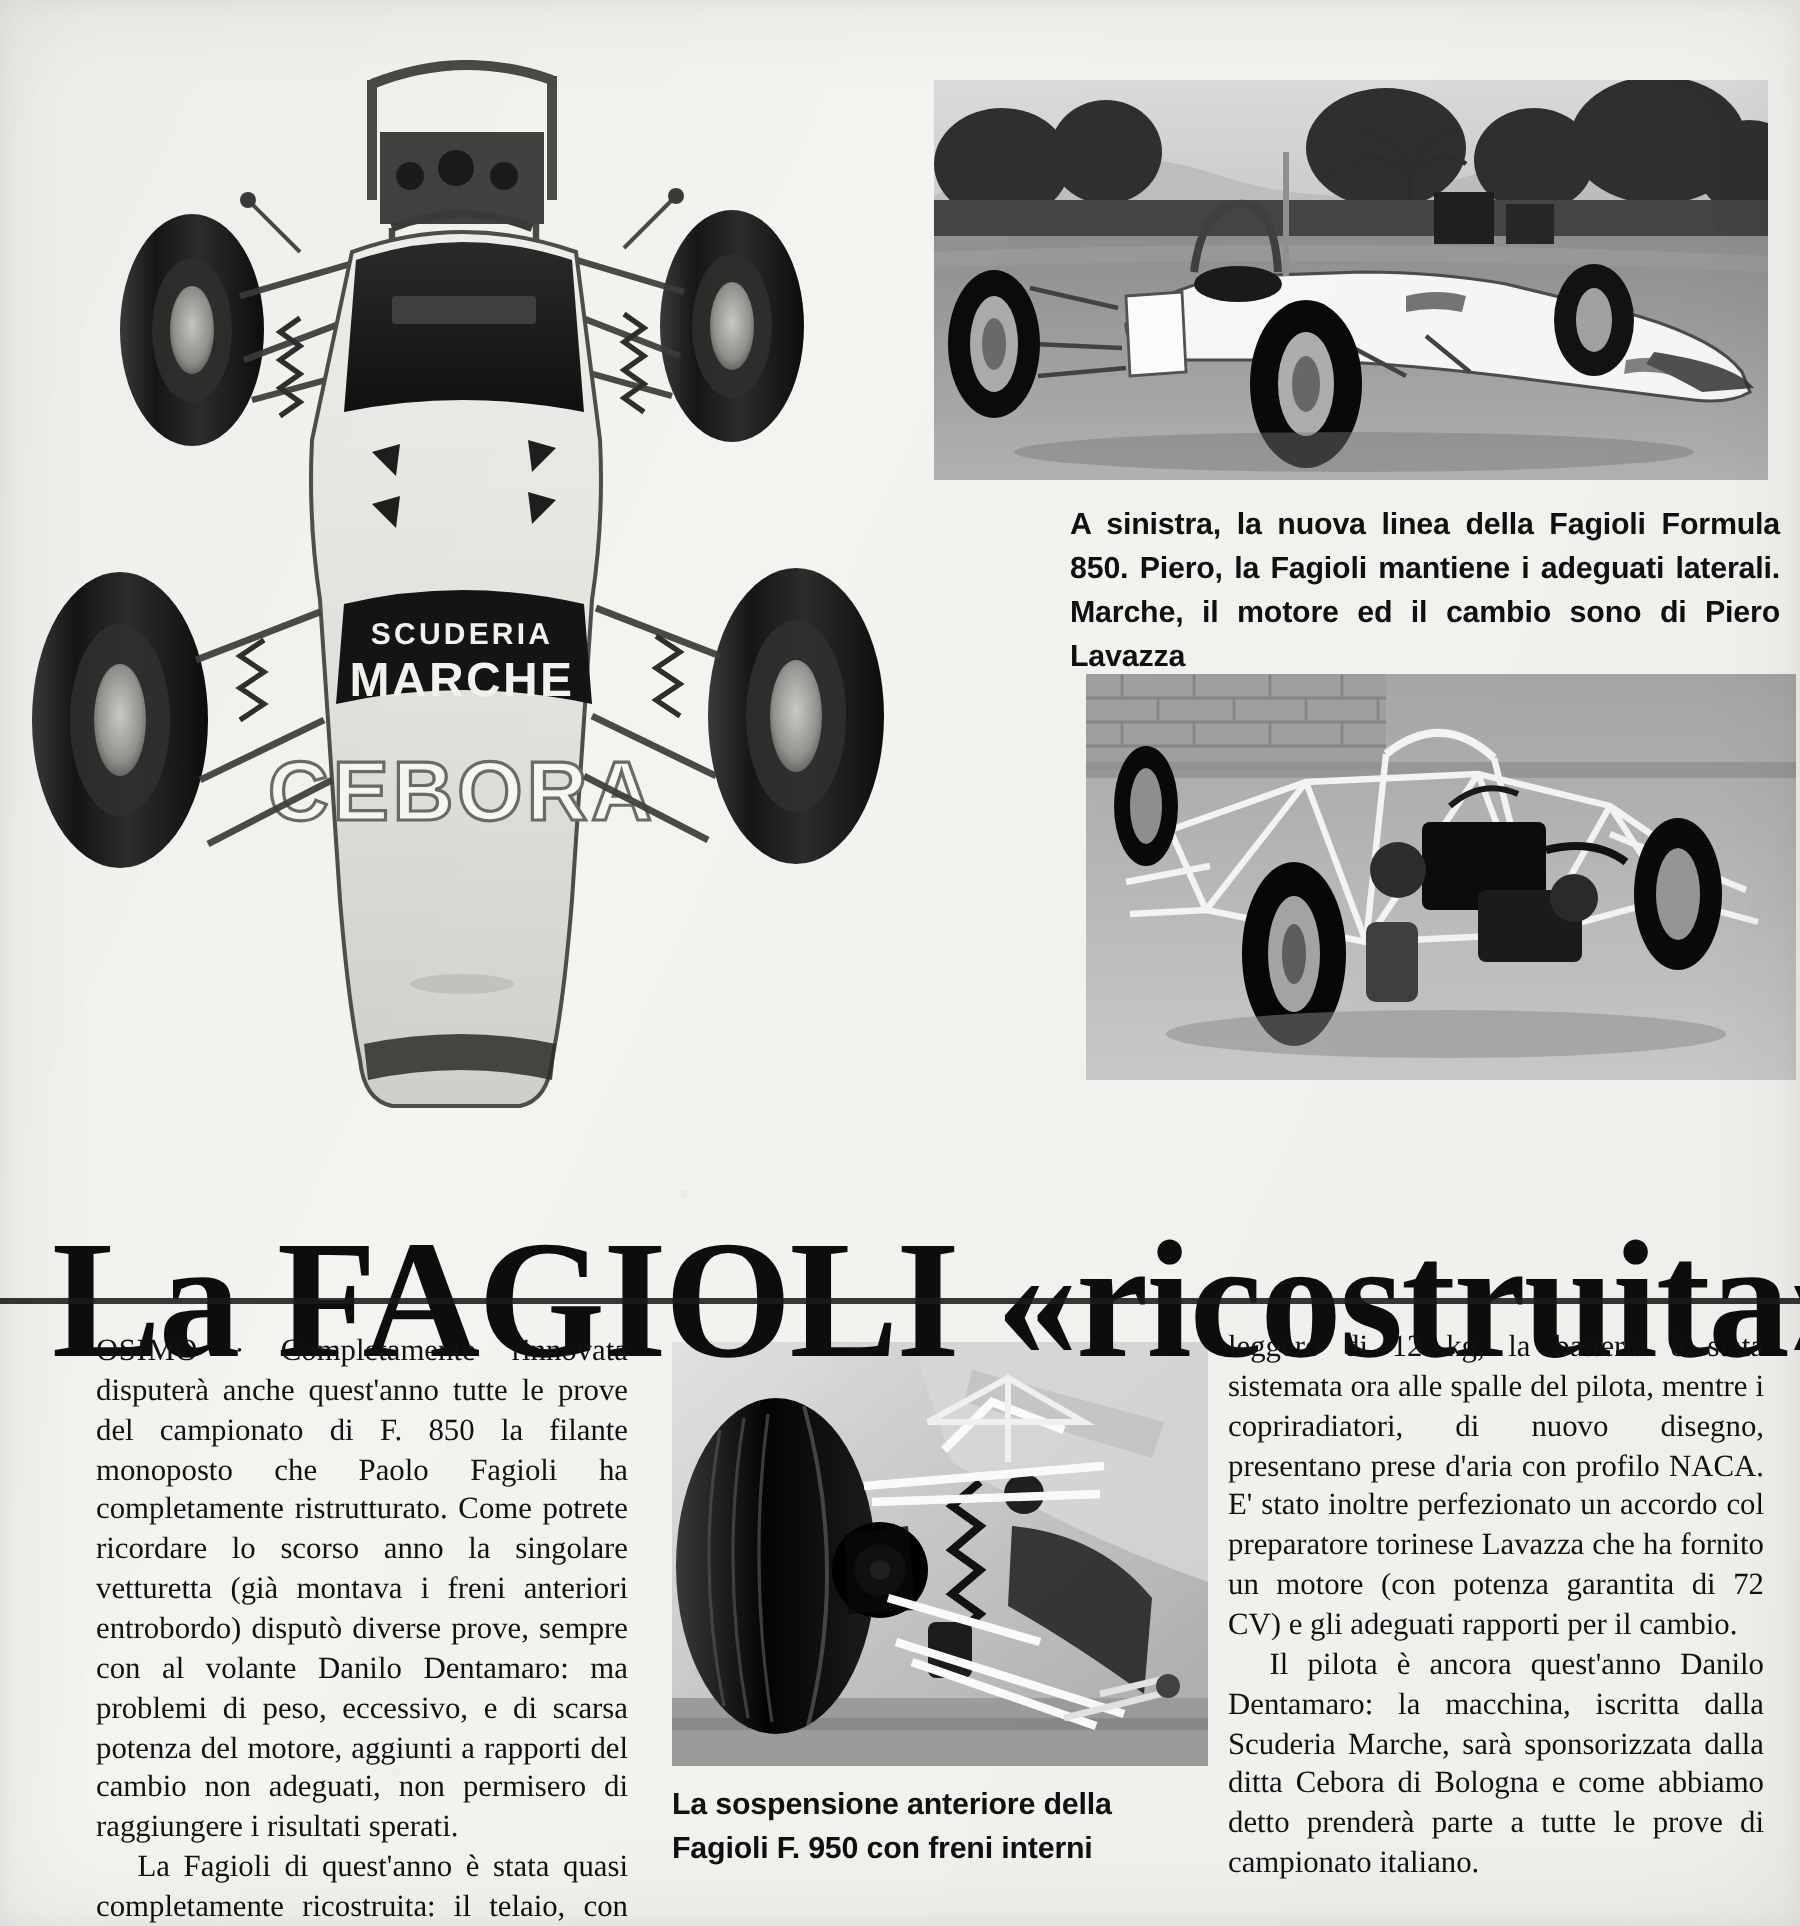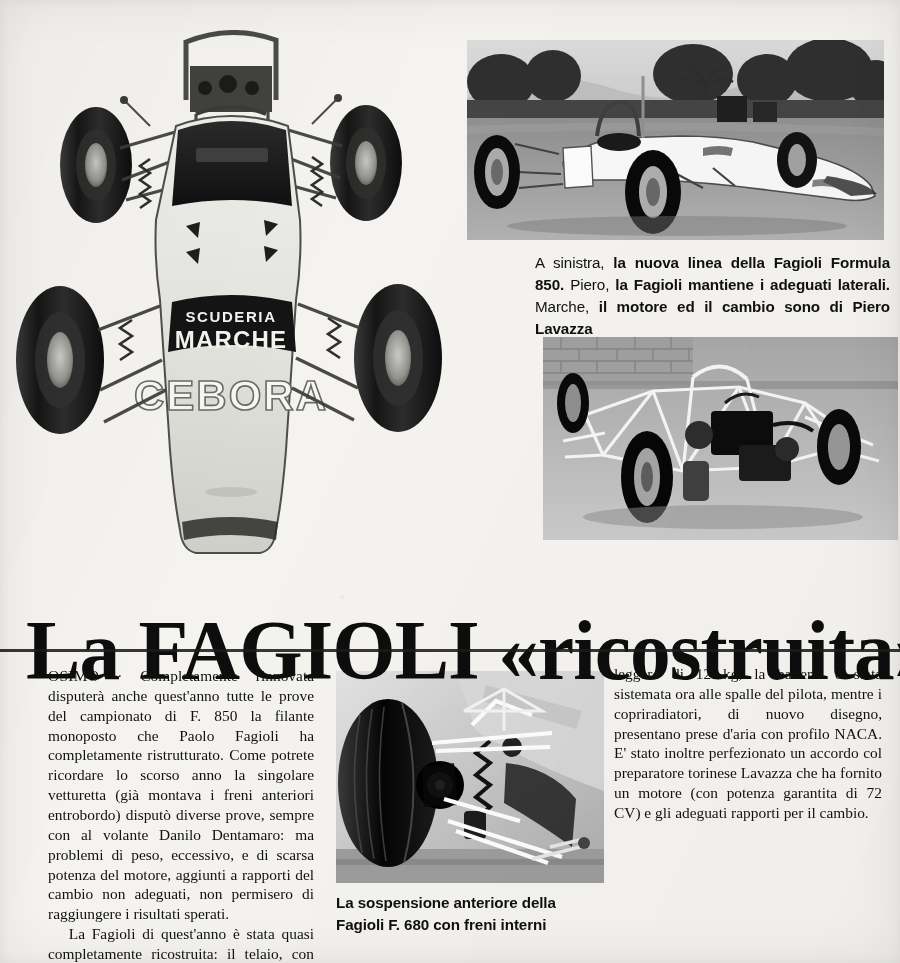--- a/index.html
+++ b/index.html
@@ -43,21 +43,21 @@
 
   
   .caption{
     position:absolute;
     font-family:"Liberation Sans",sans-serif;
     font-size:15.2px;line-height:1.44;
     color:#101010;letter-spacing:-.1px;
   }
   #caption-right{left:535px;top:252px;width:355px;text-align:justify;}
   #caption-right .b{font-weight:700;}
-  #caption-right .r{font-weight:400;}
+  #caption-right .r{font-weight:700;}
   #caption-center{left:336px;top:892px;width:272px;font-weight:700;line-height:1.42;}
 
   
   #headline{
     position:absolute;left:26px;top:556px;width:860px;height:78px;
     font-family:"Liberation Serif",serif;
     font-weight:700;
     font-size:84px;
     line-height:78px;
     letter-spacing:-1px;
@@ -410,18 +410,19 @@
 
 <div id="top-rule"></div>
 
 <div class="col" id="col-left">
   <p><span class="dateline">OSIMO</span><span> · </span><span>Completamente rinnovata disputerà anche quest'anno tutte le prove del campionato di F. 850 la filante monoposto che Paolo Fagioli ha completamente ristrutturato. Come potrete ricordare lo scorso anno la singolare vetturetta (già montava i freni anteriori entrobordo) disputò diverse prove, sempre con al volante Danilo Dentamaro: ma problemi di peso, eccessivo, e di scarsa potenza del motore, aggiunti a rapporti del cambio non adeguati, non permisero di raggiungere i risultati sperati.</span></p>
   <p>La Fagioli di quest'anno è stata quasi completamente ricostruita: il telaio, con diverse triangolazioni è più</p>
 </div>
 
 <div class="col" id="col-right">
   <p>leggero di 12 kg, la batteria è stata sistemata ora alle spalle del pilota, mentre i copriradiatori, di nuovo disegno, presentano prese d'aria con profilo NACA. E' stato inoltre perfezionato un accordo col preparatore torinese Lavazza che ha fornito un motore (con potenza garantita di 72 CV) e gli adeguati rapporti per il cambio.</p>
-</div>
-
-<div class="caption" id="caption-center">La sospensione anteriore della Fagioli F. 680 con freni interni</div>
+  <p>Il pilota è ancora quest'anno Danilo Dentamaro: la macchina, iscritta dalla Scuderia Marche, sarà sponsorizzata dalla ditta Cebora di Bologna e come abbiamo detto prenderà parte a tutte le prove di campionato italiano.</p>
+</div>
+
+<div class="caption" id="caption-center">La sospensione anteriore della Fagioli F. 950 con freni interni</div>
 
 <div class="paper-grain"></div>
 <div class="vignette"></div>
 
 </body></html>

